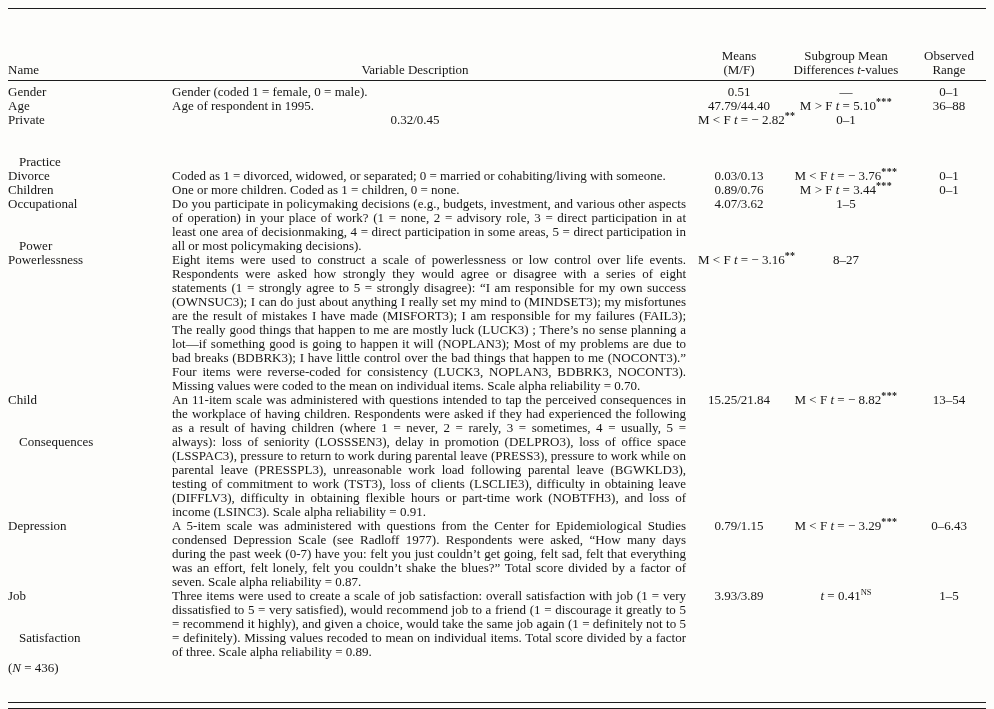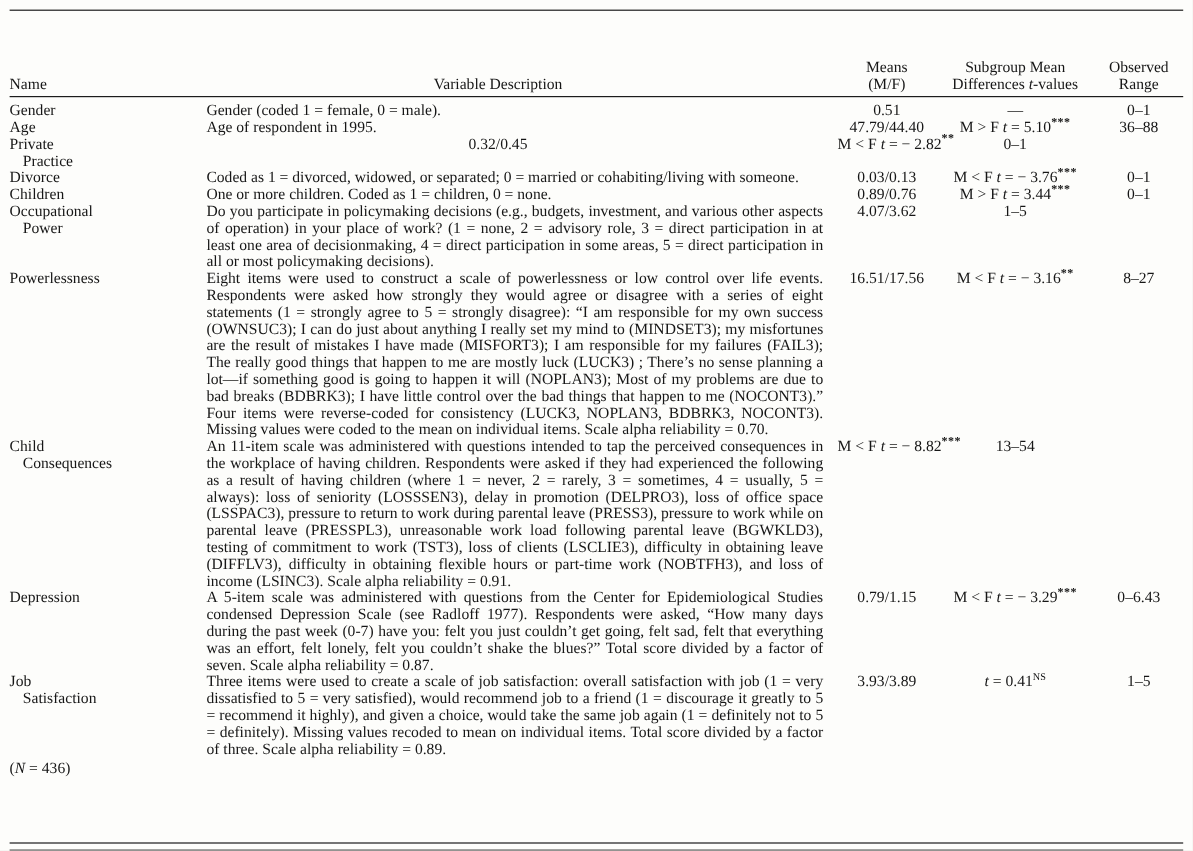--- a/index.html
+++ b/index.html
@@ -27,21 +27,21 @@
     border-top: 1px solid #1c1c1c;
     border-bottom: 1px solid #1c1c1c;
     padding: 5px 0 3px 0;
   }
   .thead .cell { font-size: 13px; margin-top: 35px; }
   .h-center { text-align: center; }
   .tbody { padding-top: 4px; }
   .row { display: grid; grid-template-columns: 124px 566px 82px 132px 74px; }
   .cell { padding: 0; }
   .c-name { padding-right: 4px; }
-  .name-wrap { padding-left: 11px; }
+  .name-wrap { padding-left: 11px; margin-top: 28px; }
   .c-desc { text-align: justify; padding-right: 12px; margin-left: 40px; }
   .c-means, .c-diff, .c-range { text-align: center; white-space: nowrap; }
   sup { font-size: 8.5px; line-height: 0; vertical-align: super; }
   sup.stars { font-size: 10px; letter-spacing: 0.4px; font-weight: bold; }
   .footnote { padding: 2px 0 5px 0; }
   .bottom-rules {
     margin-top: auto;
     border-top: 1px solid #1c1c1c;
     border-bottom: 1.5px solid #1c1c1c;
     height: 7px;
@@ -123,30 +123,30 @@
         </div>
         <div class="cell c-desc">Do you participate in policymaking decisions (e.g., budgets, investment, and various other aspects of operation) in your place of work? (1 = none, 2 = advisory role, 3 = direct participation in at least one area of decisionmaking, 4 = direct participation in some areas, 5 = direct participation in all or most policymaking decisions).</div>
         <div class="cell c-means">4.07/3.62</div>
         <div class="cell c-range">1–5</div>
       </div>
       <div class="row">
         <div class="cell c-name">
           <div>Powerlessness</div>
         </div>
         <div class="cell c-desc">Eight items were used to construct a scale of powerlessness or low control over life events. Respondents were asked how strongly they would agree or disagree with a series of eight statements (1 = strongly agree to 5 = strongly disagree): “I am responsible for my own success (OWNSUC3); I can do just about anything I really set my mind to (MINDSET3); my misfortunes are the result of mistakes I have made (MISFORT3); I am responsible for my failures (FAIL3); The really good things that happen to me are mostly luck (LUCK3) ; There’s no sense planning a lot—if something good is going to happen it will (NOPLAN3); Most of my problems are due to bad breaks (BDBRK3); I have little control over the bad things that happen to me (NOCONT3).” Four items were reverse-coded for consistency (LUCK3, NOPLAN3, BDBRK3, NOCONT3). Missing values were coded to the mean on individual items. Scale alpha reliability = 0.70.</div>
-        <div class="cell c-means">16.51/17.56</div>
         <div class="cell c-diff">M &lt; F <i>t</i> = − 3.16<sup class="stars">**</sup></div>
         <div class="cell c-range">8–27</div>
       </div>
       <div class="row">
         <div class="cell c-name">
           <div>Child</div>
           <div class="name-wrap">Consequences</div>
         </div>
         <div class="cell c-desc">An 11-item scale was administered with questions intended to tap the perceived consequences in the workplace of having children. Respondents were asked if they had experienced the following as a result of having children (where 1 = never, 2 = rarely, 3 = sometimes, 4 = usually, 5 = always): loss of seniority (LOSSSEN3), delay in promotion (DELPRO3), loss of office space (LSSPAC3), pressure to return to work during parental leave (PRESS3), pressure to work while on parental leave (PRESSPL3), unreasonable work load following parental leave (BGWKLD3), testing of commitment to work (TST3), loss of clients (LSCLIE3), difficulty in obtaining leave (DIFFLV3), difficulty in obtaining flexible hours or part-time work (NOBTFH3), and loss of income (LSINC3). Scale alpha reliability = 0.91.</div>
+        <div class="cell c-means">15.25/21.84</div>
         <div class="cell c-diff">M &lt; F <i>t</i> = − 8.82<sup class="stars">***</sup></div>
         <div class="cell c-range">13–54</div>
       </div>
       <div class="row">
         <div class="cell c-name">
           <div>Depression</div>
         </div>
         <div class="cell c-desc">A 5-item scale was administered with questions from the Center for Epidemiological Studies condensed Depression Scale (see Radloff 1977). Respondents were asked, “How many days during the past week (0-7) have you: felt you just couldn’t get going, felt sad, felt that everything was an effort, felt lonely, felt you couldn’t shake the blues?” Total score divided by a factor of seven. Scale alpha reliability = 0.87.</div>
         <div class="cell c-means">0.79/1.15</div>
         <div class="cell c-diff">M &lt; F <i>t</i> = − 3.29<sup class="stars">***</sup></div>

